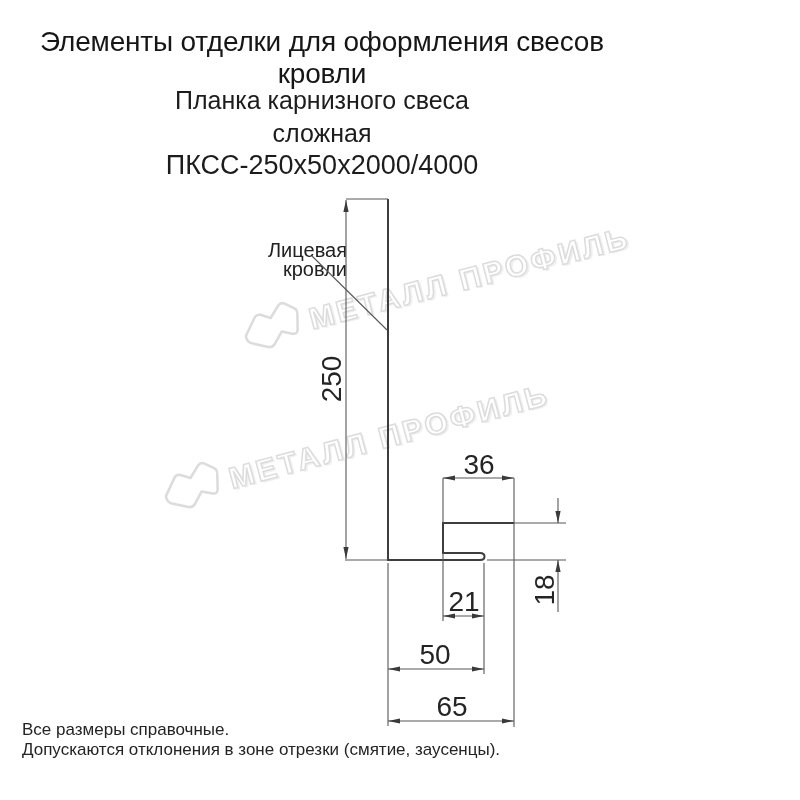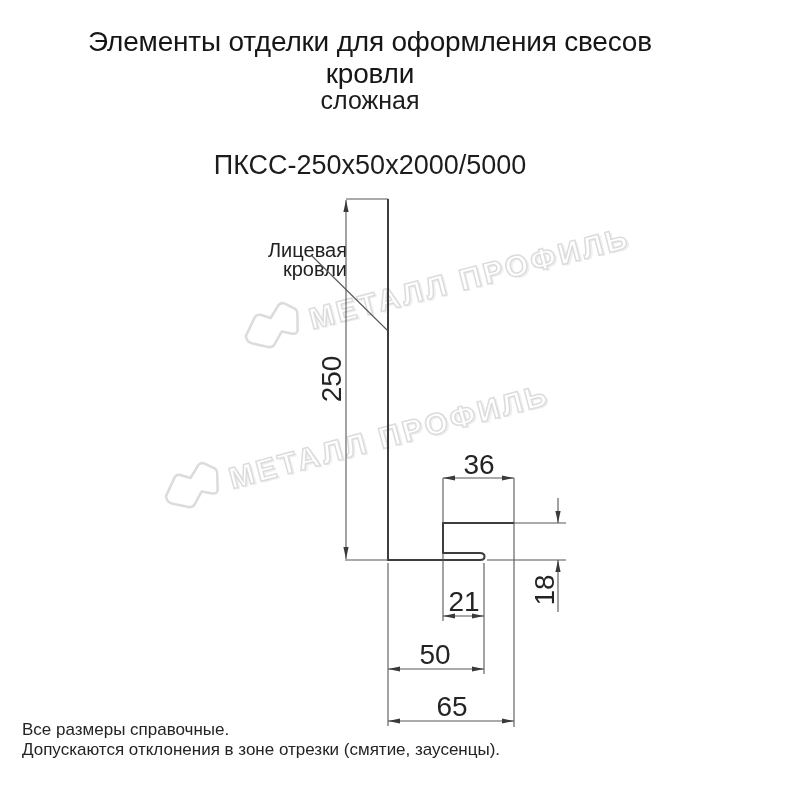--- a/index.html
+++ b/index.html
@@ -1,21 +1,21 @@
 <!DOCTYPE html>
 <html><head>
 <meta charset="utf-8">
 <style>
   html,body{margin:0;padding:0;background:#ffffff;}
   #stage{
     position:relative;width:800px;height:800px;background:#ffffff;overflow:hidden;
     font-family:"Liberation Sans","DejaVu Sans",sans-serif;color:#1c1c1c;
   }
   .abs{position:absolute;}
-  .center-text{left:8px;width:644px;text-align:center;padding-left:40px;}
+  .center-text{left:0;width:644px;text-align:center;}
   #title{top:26px;font-size:28px;letter-spacing:-0.2px;color:#161616;}
   #subtitle{top:84px;font-size:25px;line-height:33px;color:#1c1c1c;}
   #product-code{top:150px;font-size:27px;color:#1c1c1c;}
   .watermark{
     display:flex;align-items:center;gap:9px;white-space:nowrap;
     pointer-events:none;
   }
   .watermark .wm-text{
     font-size:30px;font-weight:bold;letter-spacing:3px;
     color:#ffffff;
@@ -50,24 +50,25 @@
       <svg width="62" height="52" viewBox="0 0 72 60">
         <path d="M6 32 L21 14 Q24 10.5 28.5 12.5 L39 19 L51.5 7 Q55 4 59 7 L68.5 15 Q71.5 17.5 70.5 21.5 L66 40 Q64.5 45 59 43 L47.5 37.5 L36 49.5 Q32.5 53 28 51 L10.5 42 Q5 39 6 32 Z" fill="#ffffff" stroke="#dcdcdc" stroke-width="3" stroke-linejoin="round"></path>
       </svg>
     </span>
     <span class="wm-text">МЕТАЛЛ ПРОФИЛЬ</span>
   </div>
 
   <div id="title" class="abs center-text">Элементы отделки для оформления свесов кровли</div>
 
   <div id="subtitle" class="abs center-text">
+    <div>Планка карнизного свеса</div>
     <div>сложная</div>
   </div>
 
-  <div id="product-code" class="abs center-text">ПКСС-250х50х2000/5000</div>
+  <div id="product-code" class="abs center-text">ПКСС-250х50х2000/4000</div>
 
   <div id="face-label" class="abs">
     <div>Лицевая</div>
     <div>кровли</div>
   </div>
 
   <svg class="abs" style="left:0;top:0" width="800" height="800" viewBox="0 0 800 800">
 
     <path d="M 388 199 L 388 560 L 480 560 Q 484.5 560 484.5 556.5 Q 484.5 553 480 553 L 443 553 L 443 523 L 514 523" fill="none" stroke="#3d3d3d" stroke-width="2"></path>
 

